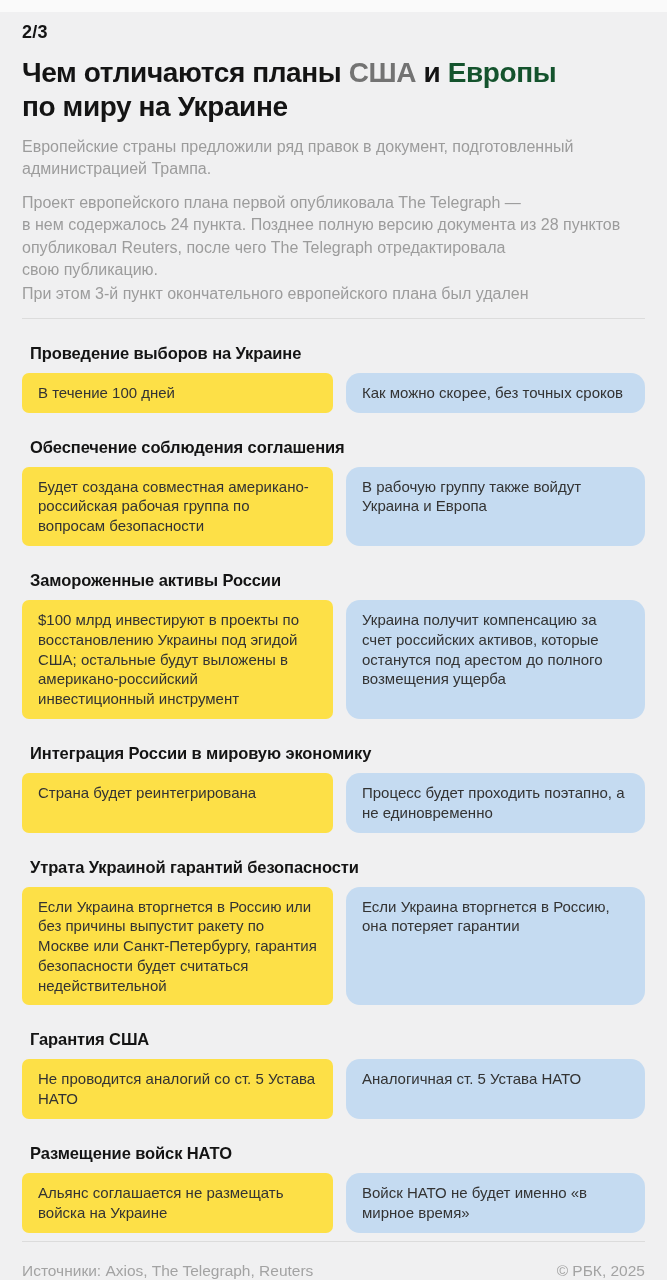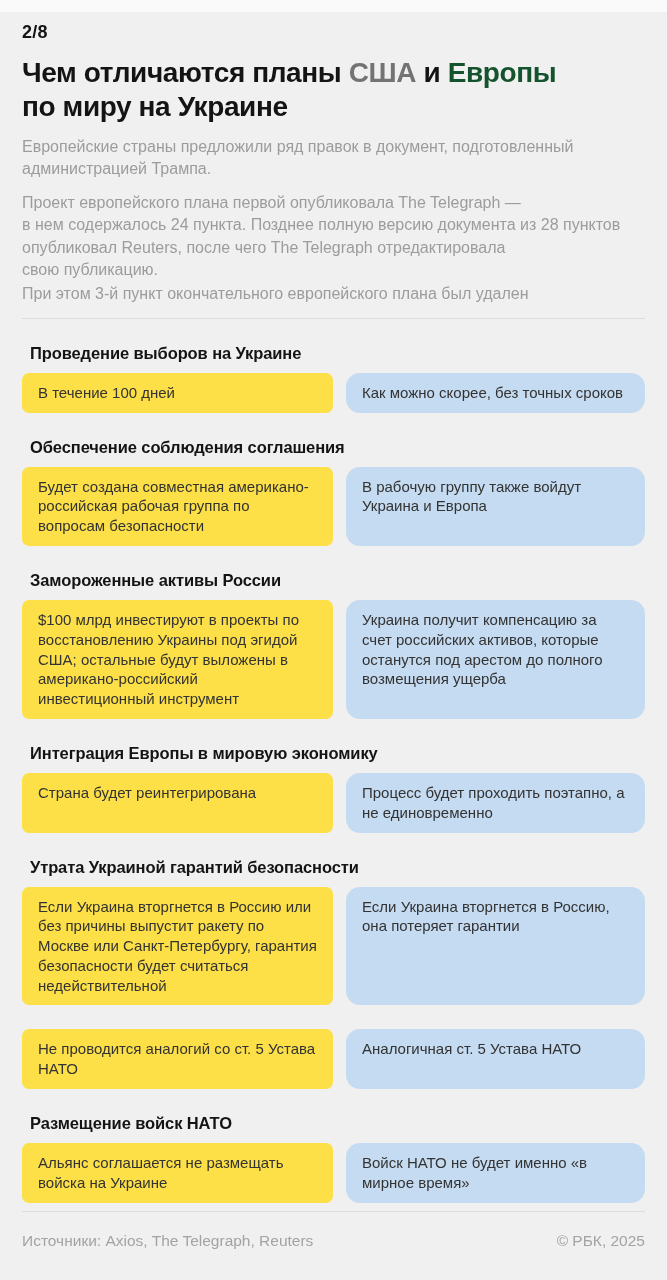--- a/index.html
+++ b/index.html
@@ -73,21 +73,21 @@
   }
 </style>
 </head>
 <body>
 
 <div class="top-strip"></div>
 
 <div class="page">
 
   <div class="topbar">
-    <span class="page-indicator">2/8</span>
+    <span class="page-indicator">2/3</span>
   </div>
 
   <h1 class="title"><span class="nowrap"><span>Чем отличаются планы </span><span class="accent-us">США</span><span> и </span><span class="accent-eu">Европы</span></span><span class="line2">по миру на Украине</span></h1>
 
   <div class="intro">
     <p>Европейские страны предложили ряд правок в документ, подготовленный
 администрацией Трампа.</p>
     <p>Проект европейского плана первой опубликовала The Telegraph —
 в нем содержалось 24 пункта. Позднее полную версию документа из 28 пунктов
 опубликовал Reuters, после чего The Telegraph отредактировала
@@ -127,21 +127,21 @@
       <div class="box us tall">
           <span class="txt">$100 млрд инвестируют в проекты по восстановлению Украины под эгидой США; остальные будут выложены в американо-российский инвестиционный инструмент</span>
         </div>
       <div class="box eu tall">
           <span class="txt">Украина получит компенсацию за счет российских активов, которые останутся под арестом до полного возмещения ущерба</span>
         </div>
     </div>
   </section>
 
   <section class="compare">
-    <h2 class="section-title">Интеграция Европы в мировую экономику</h2>
+    <h2 class="section-title">Интеграция России в мировую экономику</h2>
     <div class="row">
       <div class="box us tall">
           <span class="txt">Страна будет реинтегрирована</span>
         </div>
       <div class="box eu tall">
           <span class="txt">Процесс будет проходить поэтапно, а не единовременно</span>
         </div>
     </div>
   </section>
 
@@ -151,20 +151,21 @@
       <div class="box us tall">
           <span class="txt">Если Украина вторгнется в Россию или без причины выпустит ракету по Москве или Санкт-Петербургу, гарантия безопасности будет считаться недействительной</span>
         </div>
       <div class="box eu tall">
           <span class="txt">Если Украина вторгнется в Россию, она потеряет гарантии</span>
         </div>
     </div>
   </section>
 
   <section class="compare">
+    <h2 class="section-title">Гарантия США</h2>
     <div class="row">
       <div class="box us tall">
           <span class="txt">Не проводится аналогий со ст. 5 Устава НАТО</span>
         </div>
       <div class="box eu tall">
           <span class="txt">Аналогичная ст. 5 Устава НАТО</span>
         </div>
     </div>
   </section>
 

